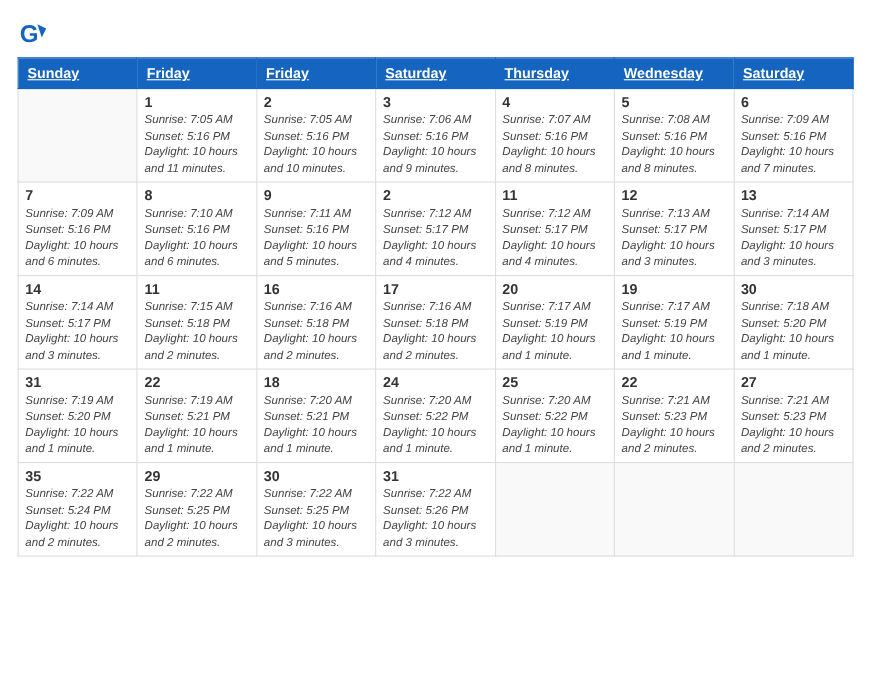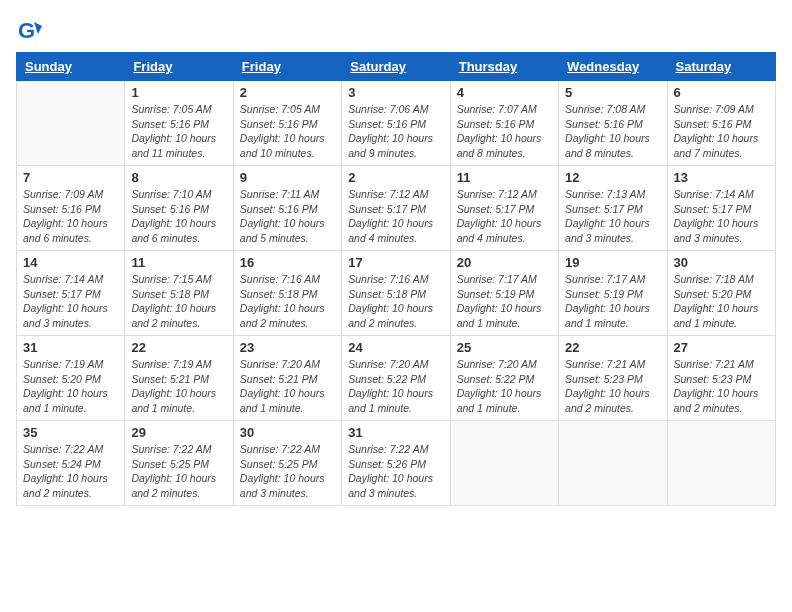--- a/index.html
+++ b/index.html
@@ -215,21 +215,21 @@
       <tr class="week-row">
         <td>
           <span class="day-num">31</span>
           <div class="day-info">Sunrise: 7:19 AM<br>Sunset: 5:20 PM<br>Daylight: 10 hours<br>and 1 minute.</div>
         </td>
         <td>
           <span class="day-num">22</span>
           <div class="day-info">Sunrise: 7:19 AM<br>Sunset: 5:21 PM<br>Daylight: 10 hours<br>and 1 minute.</div>
         </td>
         <td>
-          <span class="day-num">23</span>
+          <span class="day-num">18</span>
           <div class="day-info">Sunrise: 7:20 AM<br>Sunset: 5:21 PM<br>Daylight: 10 hours<br>and 1 minute.</div>
         </td>
         <td>
           <span class="day-num">24</span>
           <div class="day-info">Sunrise: 7:20 AM<br>Sunset: 5:22 PM<br>Daylight: 10 hours<br>and 1 minute.</div>
         </td>
         <td>
           <span class="day-num">25</span>
           <div class="day-info">Sunrise: 7:20 AM<br>Sunset: 5:22 PM<br>Daylight: 10 hours<br>and 1 minute.</div>
         </td>

